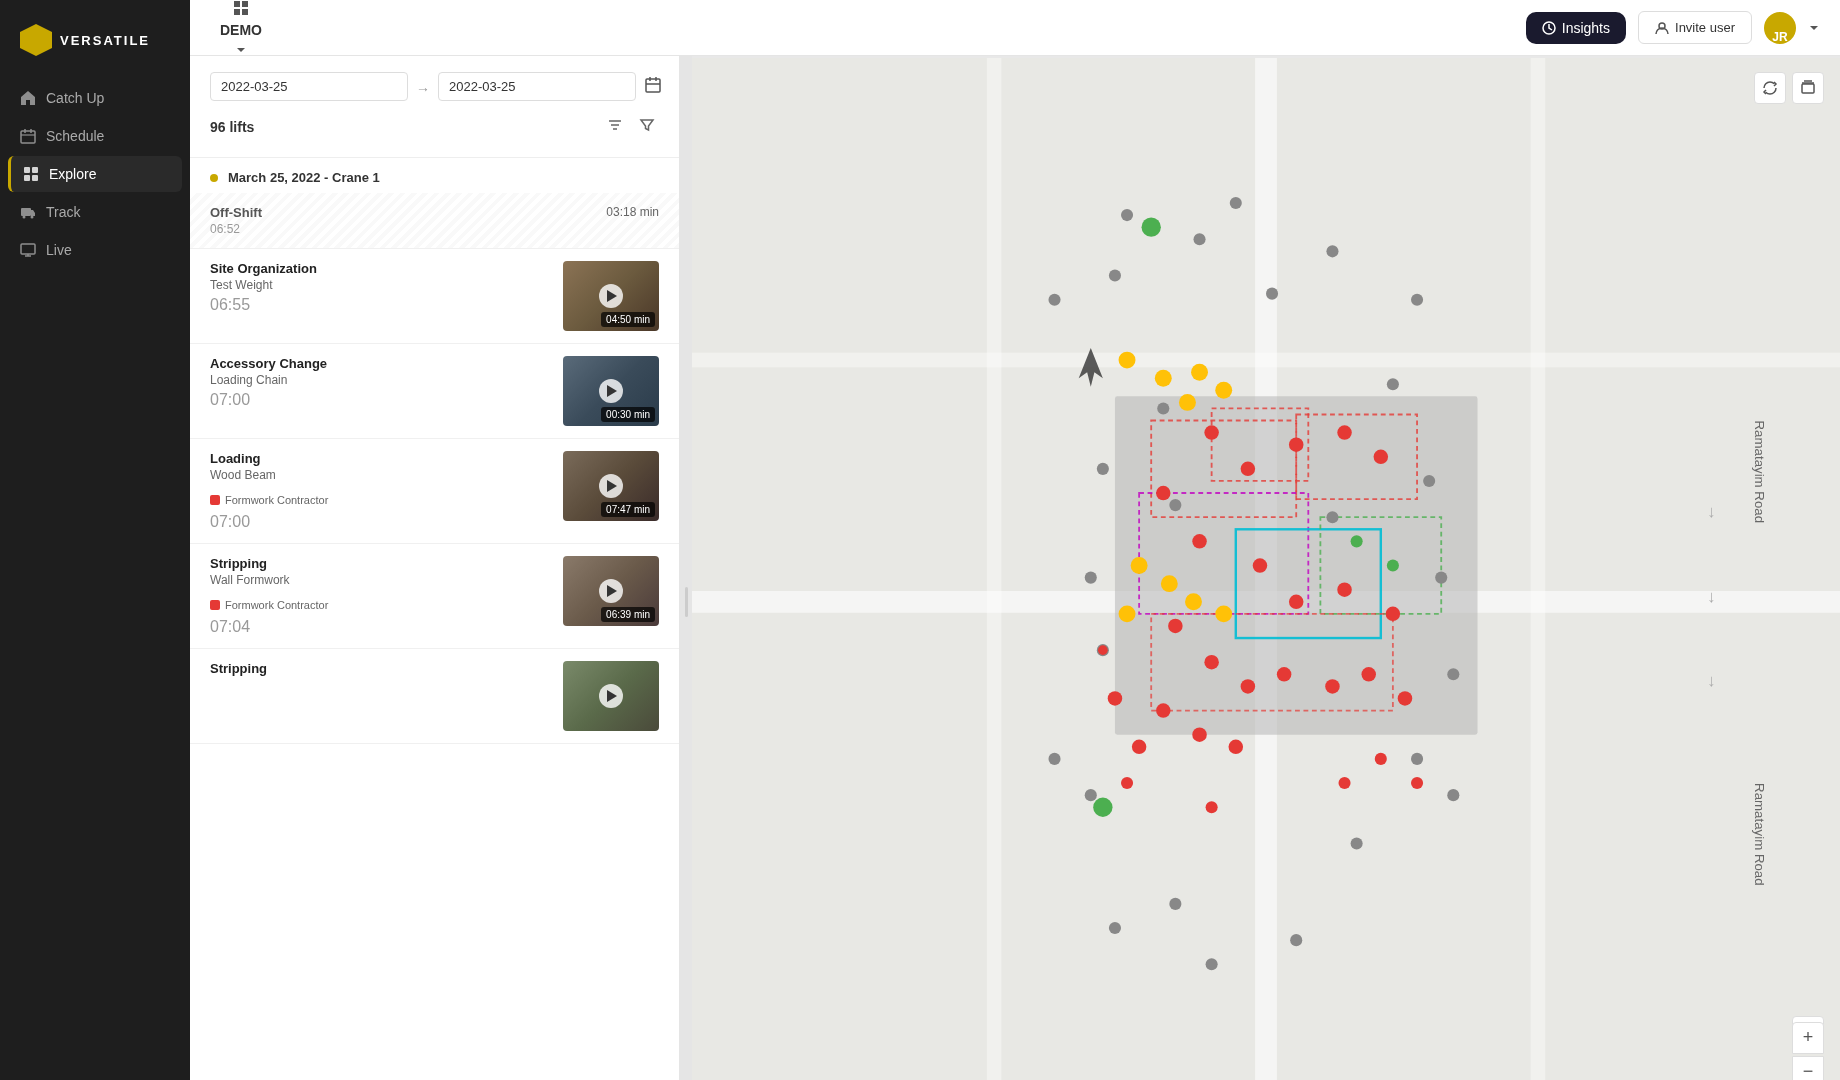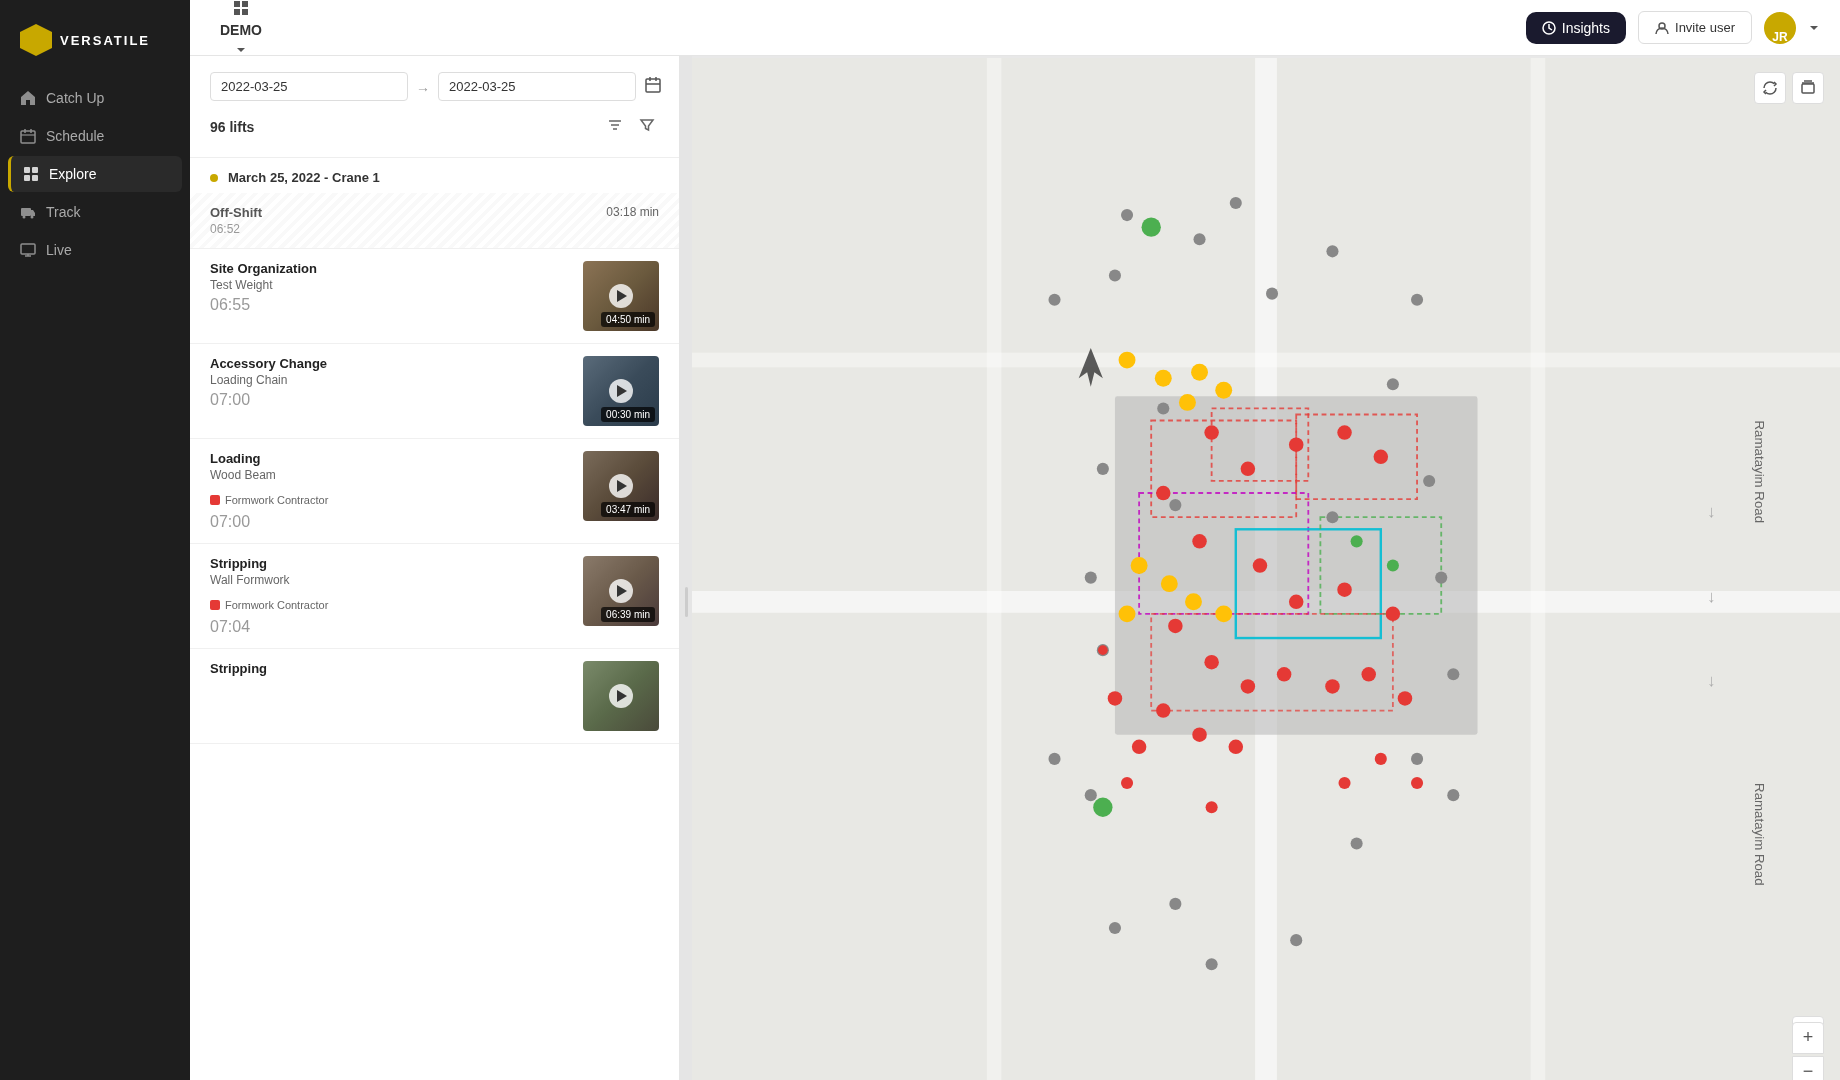--- a/index.html
+++ b/index.html
@@ -129,21 +129,21 @@
     .lift-info { flex: 1; }
     .lift-type { font-size: 13px; font-weight: 600; color: #222; }
     .lift-subtype { font-size: 12px; color: #666; margin-top: 2px; }
     .lift-tag {
       display: inline-flex; align-items: center; gap: 5px;
       font-size: 11px; color: #666; margin-top: 12px;
     }
     .tag-dot { width: 10px; height: 10px; border-radius: 2px; }
     .lift-time { font-size: 16px; color: #999; margin-top: 4px; }
     .lift-thumbnail {
-      width: 76px; height: 70px;
+      width: 96px; height: 70px;
       background: #444; border-radius: 4px;
       position: relative; overflow: hidden;
       flex-shrink: 0;
     }
     .thumb-duration {
       position: absolute; bottom: 4px; right: 4px;
       background: rgba(0,0,0,0.7); color: #fff;
       font-size: 10px; padding: 2px 5px; border-radius: 3px;
     }
     .play-btn {
@@ -420,21 +420,21 @@
             <div class="lift-tag">
               <span class="tag-dot" style="background:#e53935"></span>
               <span>Formwork Contractor</span>
             </div>
             <div class="lift-time">07:00</div>
           </div>
           <div class="lift-thumbnail thumb-load">
             <div class="play-btn">
                 <div class="play-triangle"></div>
               </div>
-            <div class="thumb-duration">03:47 min</div>
+            <div class="thumb-duration">07:47 min</div>
           </div>
         </div>
 
         <div class="lift-item">
           <div class="lift-info">
             <div class="lift-type">Stripping</div>
             <div class="lift-subtype">Wall Formwork</div>
             <div class="lift-tag">
               <span class="tag-dot" style="background:#e53935"></span>
               <span>Formwork Contractor</span>

